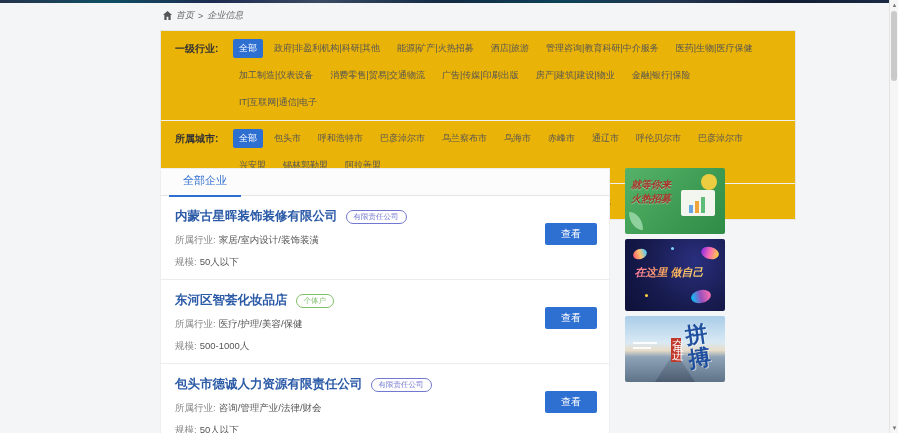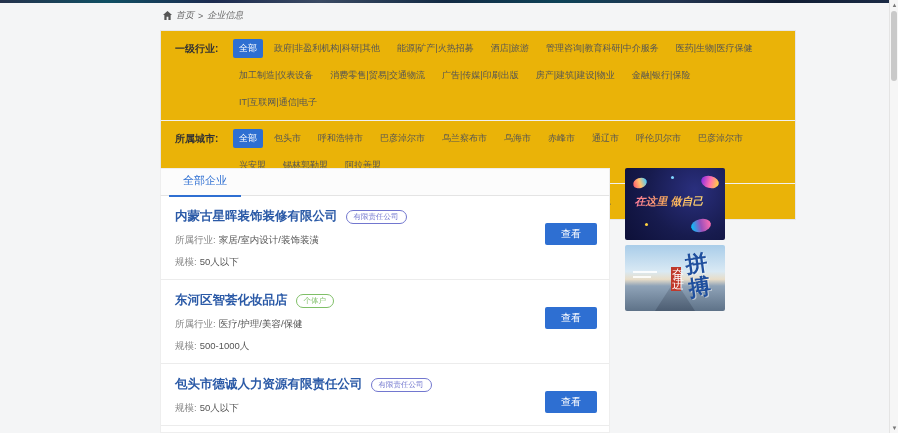--- a/index.html
+++ b/index.html
@@ -164,27 +164,40 @@
         </div>
         <div class="crow"><span class="lab">所属行业:</span><span class="val">医疗/护理/美容/保健</span></div>
         <div class="crow"><span class="lab">规模:</span><span class="val">500-1000人</span></div>
         <button class="view-btn">查看</button>
       </div>
       <div class="card">
         <div class="card-head">
           <span class="cname">包头市德诚人力资源有限责任公司</span>
           <span class="badge badge-purple">有限责任公司</span>
         </div>
+        <div class="crow"><span class="lab">所属行业:</span><span class="val">咨询/管理产业/法律/财会</span></div>
         <div class="crow"><span class="lab">规模:</span><span class="val">50人以下</span></div>
         <button class="view-btn">查看</button>
       </div>
     </div>
 </div>
 
 <div class="banner-col">
+  <div class="banner banner-1">
+    <span class="b1-circle"></span>
+    <span class="b1-screen"></span>
+    <span class="b1-bar1"></span>
+    <span class="b1-bar2"></span>
+    <span class="b1-bar3"></span>
+    <span class="b1-leaf"></span>
+    <div class="b1-text">
+      <div>就等你来</div>
+      <div>火热招募</div>
+    </div>
+  </div>
   <div class="banner banner-2">
     <span class="b2-planet1"></span>
     <span class="b2-planet2"></span>
     <span class="b2-planet3"></span>
     <span class="b2-dot1"></span>
     <span class="b2-dot2"></span>
     <div class="b2-text">在这里 做自己</div>
   </div>
   <div class="banner banner-3">
     <span class="b3-road"></span>

